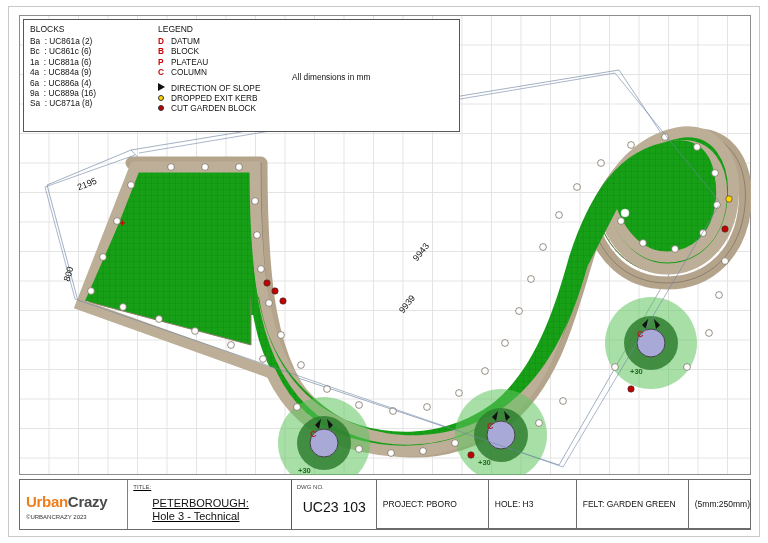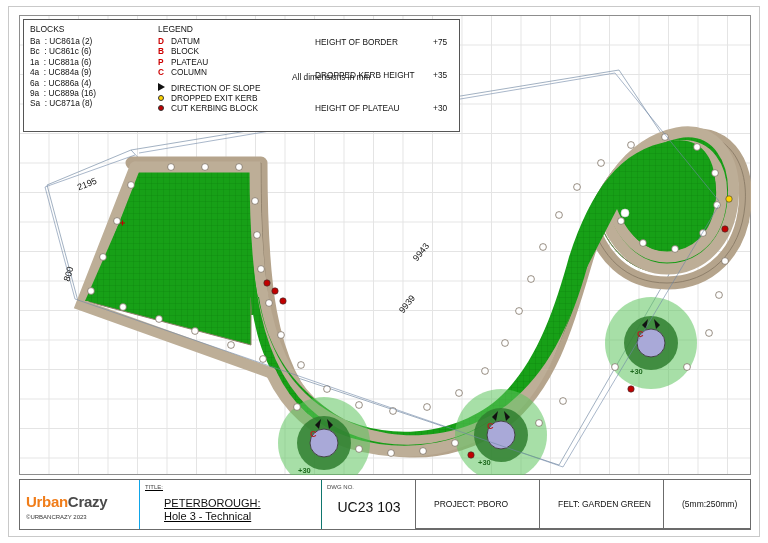--- a/index.html
+++ b/index.html
@@ -118,21 +118,20 @@
   }
   .tb-dwgno { font-size: 14px; color: #111; text-align: center; margin-top: 9px; }
   #tb-right { flex: 1; display: flex; flex-direction: column; }
   .tb-row { flex: 1; display: flex; }
   .tb-row:first-child { border-bottom: 1px solid #6b6b6b; }
   .tb-cell {
     display: flex; align-items: center;
     padding-left: 6px;
     font-size: 8.5px; color: #111;
     border-right: 1px solid #6b6b6b;
-    margin-left: 12px;
   }
   .tb-cell:last-child { border-right: none; }
   .c1 { width: 112px; }
   .c2 { width: 88px; }
   .c3 { width: 112px; }
   .c4 { flex: 1; }
   .d1 { width: 200px; }
   .d2 { width: 76px; }
   .d3 { width: 36px; }
   .d4 { flex: 1; }
@@ -475,35 +474,24 @@
         <div class="lg-row">
           <span class="sym"><span class="tri"></span></span>
           <span>DIRECTION OF SLOPE</span>
         </div>
         <div class="lg-row">
           <span class="sym"><span class="dot yellow"></span></span>
           <span>DROPPED EXIT KERB</span>
         </div>
         <div class="lg-row">
           <span class="sym"><span class="dot red"></span></span>
-          <span>CUT KERBING BLOCK</span>
+          <span>CUT GARDEN BLOCK</span>
         </div>
       </div>
 
-      <div class="ib-col" id="heights-col">
-        <div class="ht-row">
-          <span style="display:inline-block;width:118px">HEIGHT OF BORDER</span><span class="ht-val">+75</span>
-        </div>
-        <div class="ht-row">
-          <span style="display:inline-block;width:118px">DROPPED KERB HEIGHT</span><span class="ht-val">+35</span>
-        </div>
-        <div class="ht-row">
-          <span style="display:inline-block;width:118px">HEIGHT OF PLATEAU</span><span class="ht-val">+30</span>
-        </div>
-      </div>
       <div id="dims-note">All dimensions in mm</div>
     </div>
 
     <div class="dimlabel" style="left:68px; top:172px; transform:rotate(-22deg);">2195</div>
     <div class="dimlabel" style="left:52px; top:262px; transform:rotate(-73deg);">800</div>
     <div class="dimlabel" style="left:402px; top:240px; transform:rotate(-51deg);">9943</div>
     <div class="dimlabel" style="left:388px; top:292px; transform:rotate(-52deg);">9939</div>
 
     <div class="plateau-label" style="left:301px; top:422px; color:#b22222; font-size:9px;">C</div>
     <div class="plateau-label" style="left:478px; top:414px; color:#b22222; font-size:9px;">C</div>
@@ -531,20 +519,21 @@
       </div>
 
       <div id="tb-dwg">
         <div class="tb-label">DWG NO.</div>
         <div class="tb-dwgno">UC23 103</div>
       </div>
 
       <div id="tb-right">
         <div class="tb-row">
           <div class="tb-cell c1">PROJECT: PBORO</div>
+          <div class="tb-cell c2">HOLE: H3</div>
           <div class="tb-cell c3">FELT: GARDEN GREEN</div>
           <div class="tb-cell c4">(5mm:250mm)</div>
         </div>
       </div>
     </div>
 
   </div>
 </div>
 
 </body></html>

